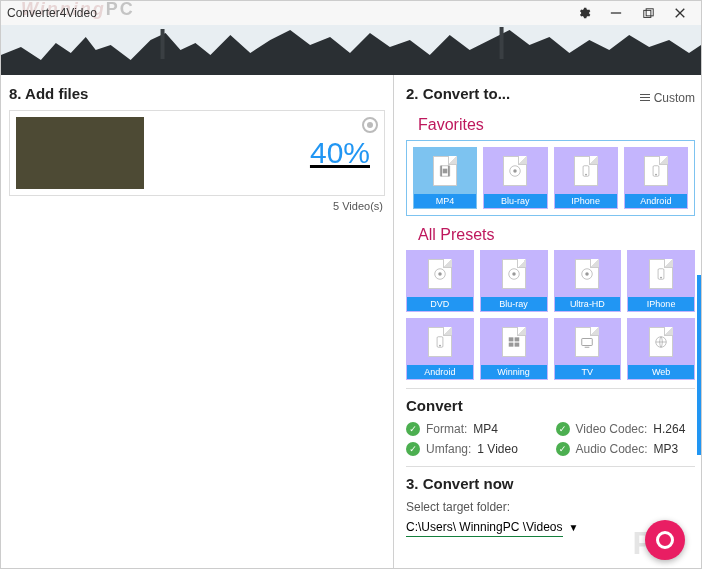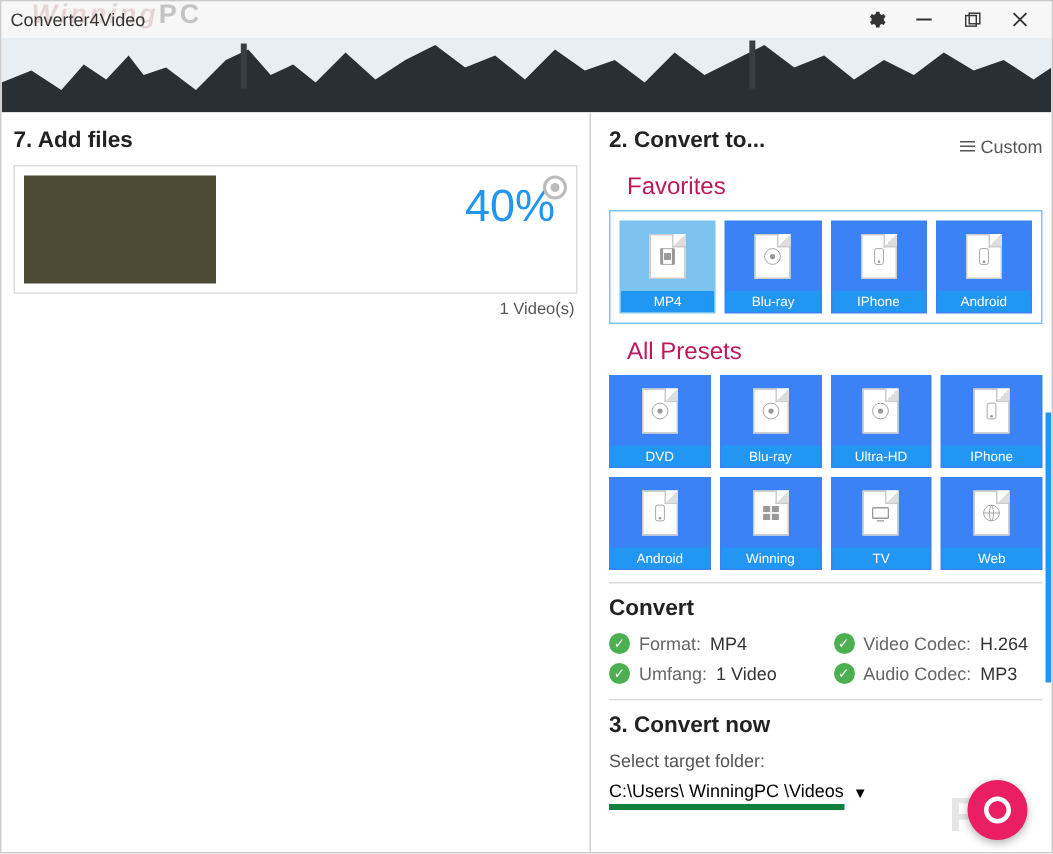--- a/index.html
+++ b/index.html
@@ -19,59 +19,59 @@
     
     
     .main { display: flex; height: calc(100% - 74px); }
     
     
     .left { width: 393px; border-right: 1px solid #d0d0d0; padding: 10px 8px 4px 8px; display: flex; flex-direction: column; }
     .section-title { font-size: 15px; font-weight: bold; color: #222; margin-bottom: 8px; }
     
     .file-item { border: 1px solid #ddd; padding: 6px; display: flex; gap: 10px; position: relative; min-height: 82px; }
     .file-thumb { width: 128px; height: 72px; background: #4d4a34; }
-    .file-progress { flex: 1; display: flex; align-items: flex-start; justify-content: flex-end; padding: 4px 8px; }
+    .file-progress { flex: 1; display: flex; align-items: center; justify-content: flex-end; padding: 4px 8px; text-decoration: underline; }
     .file-progress .pct { font-size: 30px; color: #2196f3; font-weight: 300; }
     .file-cancel { position: absolute; top: 6px; right: 6px; width: 16px; height: 16px; border: 2px solid #bbb; border-radius: 50%; display: flex; align-items: center; justify-content: center; }
     .file-cancel::after { content: ""; width: 6px; height: 6px; background: #bbb; border-radius: 50%; }
     
     .dropzone { margin-top: 8px; flex: 1; border: 1px dashed #bbb; display: flex; align-items: center; justify-content: center; font-size: 12px; color: #555; padding: 10px; text-align: center; }
     
     .file-count { text-align: right; font-size: 11px; color: #555; padding: 4px 2px; }
     
     
     .right { flex: 1; overflow-y: auto; padding: 10px 6px 16px 12px; position: relative; }
     .convert-header { display: flex; align-items: center; justify-content: space-between; margin-bottom: 6px; }
     .custom-link { font-size: 12px; color: #555; display: flex; align-items: center; gap: 4px; cursor: pointer; }
     .custom-link .ham { display: flex; flex-direction: column; gap: 2px; }
     .custom-link .ham span { width: 10px; height: 1px; background: #555; }
     
     .subsection { font-size: 16px; color: #be185d; margin: 4px 0 6px 12px; }
     
     .preset-grid { display: grid; grid-template-columns: repeat(4, 1fr); gap: 6px; margin-bottom: 8px; }
     .favorites-box { border: 1px solid #7dc3f0; padding: 6px; margin-bottom: 10px; }
-    .preset { background: #3b82f6; height: 62px; display: flex; flex-direction: column; cursor: pointer; border: 1px solid transparent; }
+    .preset { background: #c4b5fd; height: 62px; display: flex; flex-direction: column; cursor: pointer; border: 1px solid transparent; }
     .preset.selected { background: #7dc3f0; }
     .preset .icon-area { flex: 1; display: flex; align-items: center; justify-content: center; }
     .preset .label-bar { background: #2196f3; color: #fff; font-size: 9px; text-align: center; padding: 2px 0; }
     .preset .doc-icon { width: 24px; height: 30px; background: #fff; border: 1px solid #ccc; position: relative; display: flex; align-items: center; justify-content: center; }
     .preset .doc-icon::before { content: ""; position: absolute; top: -1px; right: -1px; width: 8px; height: 8px; background: linear-gradient(135deg, #fff 50%, #ddd 50%); border-left: 1px solid #ccc; border-bottom: 1px solid #ccc; }
     .preset .doc-icon svg { width: 14px; height: 14px; }
     
     .right-scrollbar { position: absolute; right: 0; top: 10px; width: 4px; height: 180px; background: #2196f3; }
     
     hr.sep { border: none; border-top: 1px solid #ddd; margin: 8px 0; }
     
     .summary-grid { display: grid; grid-template-columns: 1fr 1fr; gap: 6px 10px; margin-bottom: 10px; }
     .summary-item { display: flex; align-items: center; gap: 6px; font-size: 12px; color: #333; }
     .check { width: 14px; height: 14px; background: #4caf50; border-radius: 50%; display: flex; align-items: center; justify-content: center; color: #fff; font-size: 9px; flex-shrink: 0; }
     .summary-item .key { color: #666; }
     
     .convert-now .path-row { display: flex; align-items: center; gap: 6px; font-size: 12px; margin-top: 4px; }
-    .path-text { border-bottom: 4px solid #15803d; padding: 2px 0; }
+    .path-text { border-bottom: 1px solid #15803d; padding: 2px 0; }
     .dropdown-arrow { font-size: 10px; }
     
     .watermark-pc { position: absolute; right: 20px; bottom: 6px; font-size: 32px; color: rgba(150,150,150,0.25); font-weight: bold; letter-spacing: 2px; pointer-events: none; }
     
     .record-btn { position: absolute; right: 16px; bottom: 8px; width: 40px; height: 40px; border-radius: 50%; background: #e91e63; display: flex; align-items: center; justify-content: center; box-shadow: 0 2px 6px rgba(0,0,0,0.3); cursor: pointer; }
     .record-btn .inner { width: 18px; height: 18px; border: 3px solid #fff; border-radius: 50%; }
   </style>
 </head>
 <body>
 
@@ -111,32 +111,32 @@
     <rect width="702" height="50" fill="#e8eef2"></rect>
     <path d="M0,50 L0,30 L20,22 L40,35 L55,18 L70,28 L85,12 L95,25 L110,20 L130,35 L150,15 L165,8 L180,25 L195,18 L210,30 L230,10 L250,28 L270,15 L290,5 L310,20 L330,12 L350,28 L370,8 L390,22 L410,15 L430,30 L450,10 L470,25 L490,15 L510,5 L530,20 L550,12 L570,28 L590,15 L610,25 L630,10 L650,22 L670,15 L690,28 L702,20 L702,50 Z" fill="#2a2f33"></path>
     <rect x="160" y="4" width="4" height="30" fill="#3a3f43"></rect>
     <rect x="500" y="2" width="4" height="32" fill="#3a3f43"></rect>
   </svg>
 </div>
 
 <div class="main">
 
   <div class="left">
-    <div class="section-title">7. Add files</div>
+    <div class="section-title">8. Add files</div>
 
     <div class="file-item">
       <div class="file-thumb"></div>
       <div class="file-progress">
         <span class="pct">40%</span>
       </div>
       <div class="file-cancel"></div>
     </div>
 
 
-    <div class="file-count">1 Video(s)</div>
+    <div class="file-count">5 Video(s)</div>
   </div>
 
   <div class="right">
     <div class="convert-header">
       <div class="section-title">2. Convert to...</div>
       <div class="custom-link">
         <div class="ham">
             <span></span>
             <span></span>
             <span></span>

